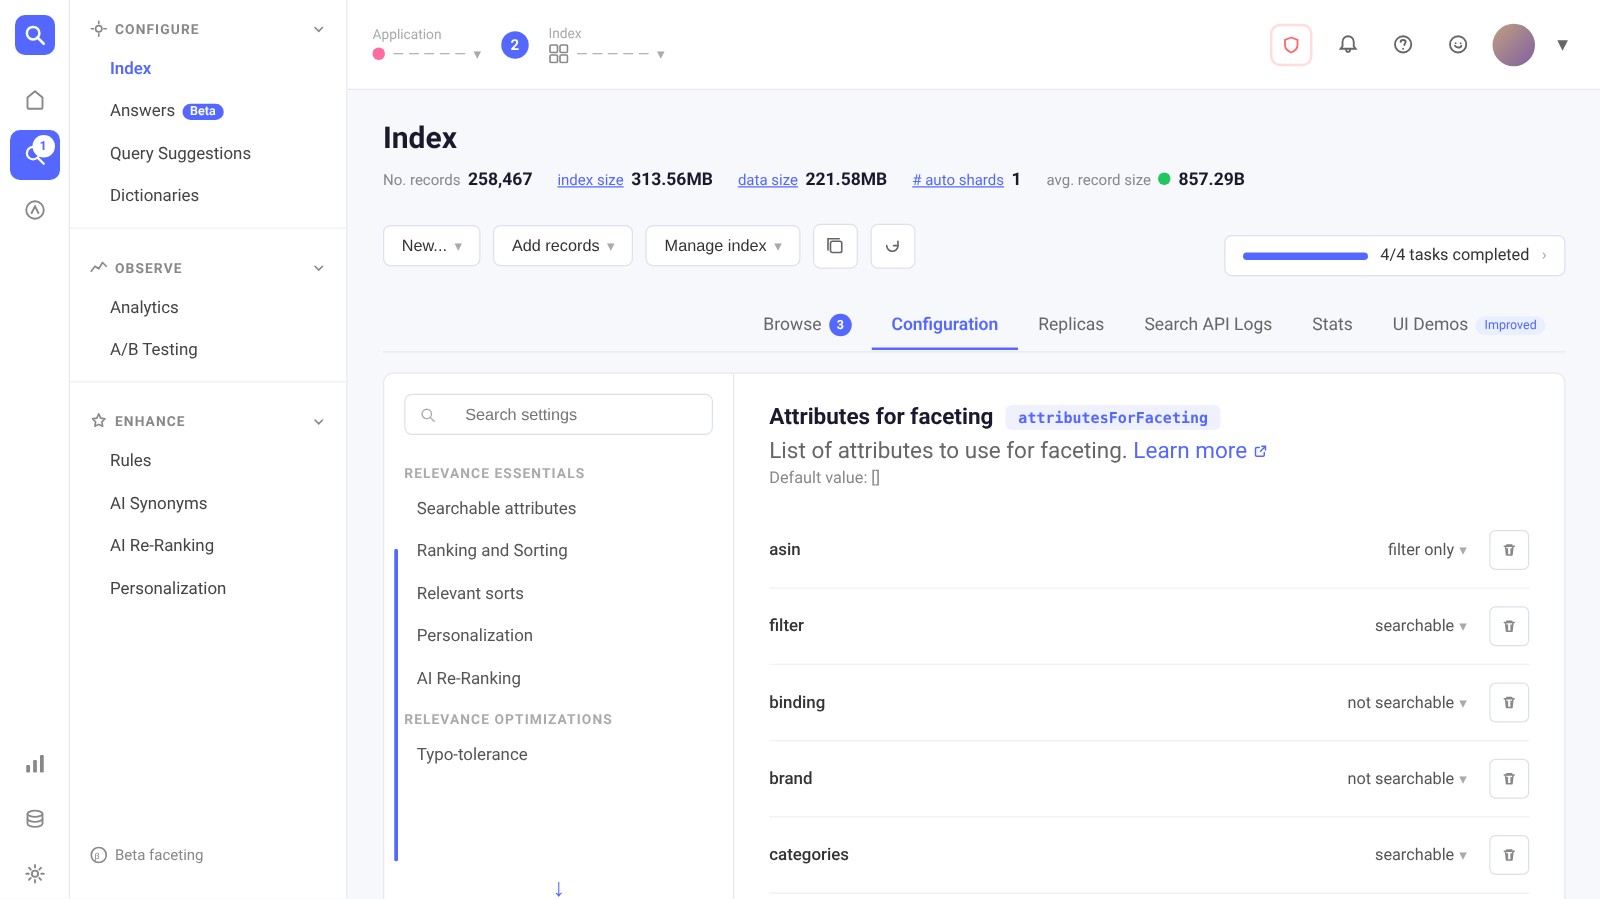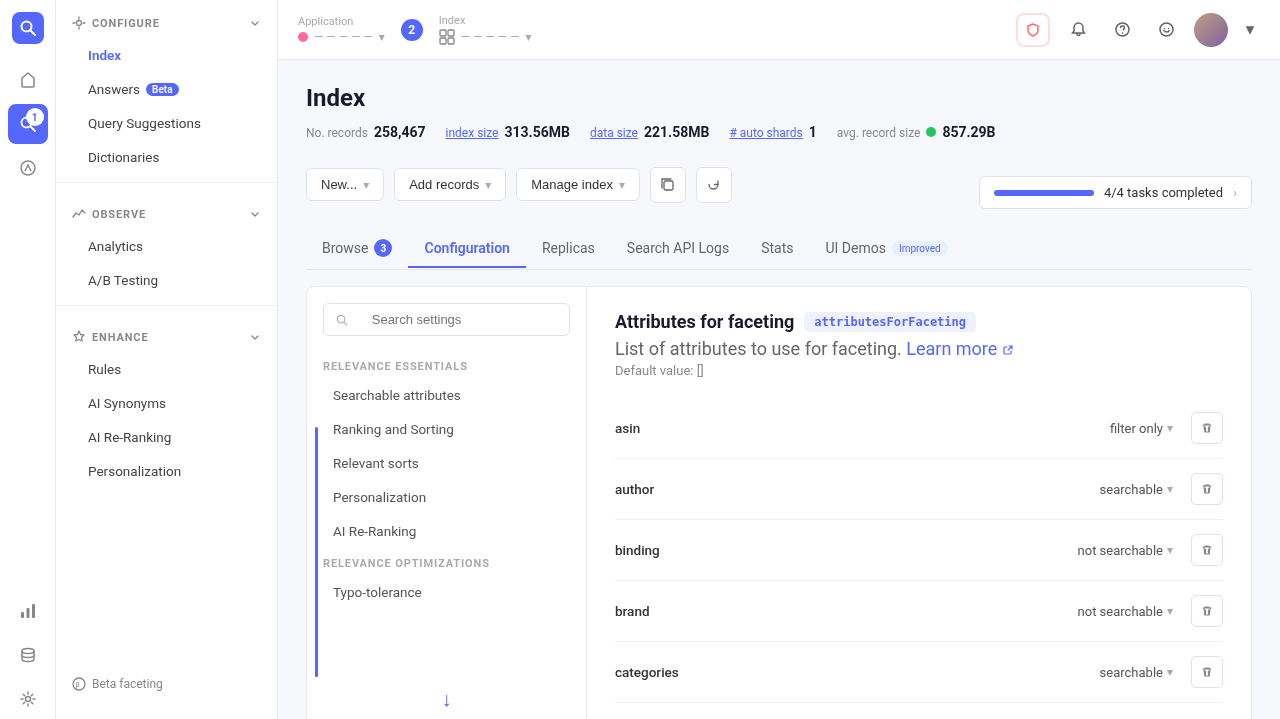--- a/index.html
+++ b/index.html
@@ -102,21 +102,21 @@
       flex: 1;
       display: flex;
       flex-direction: column;
       overflow: hidden;
     }
 
     
     .topbar {
       background: #fff;
       border-bottom: 1px solid #e8e8f0;
-      height: 60px;
+      height: 72px;
       display: flex; align-items: center;
       padding: 0 20px;
       gap: 16px;
       flex-shrink: 0;
     }
     .topbar-section { display: flex; flex-direction: column; gap: 2px; }
     .topbar-label { font-size: 11px; color: #aaa; }
     .topbar-selector {
       display: flex; align-items: center; gap: 6px;
       cursor: pointer;
@@ -222,20 +222,21 @@
       width: 100px; height: 6px;
       background: #5468ff;
       border-radius: 3px;
     }
 
     
     .tabs {
       display: flex; align-items: center; gap: 0;
       border-bottom: 1px solid #e8e8f0;
       margin-bottom: 0;
+      justify-content: flex-end;
     }
     .tab {
       padding: 10px 16px;
       cursor: pointer;
       font-size: 14px;
       color: #666;
       border-bottom: 2px solid transparent;
       display: flex; align-items: center; gap: 6px;
       position: relative;
     }
@@ -702,21 +703,21 @@
             <span>filter only</span>
             <span class="chevron">▾</span>
           </div>
           <div class="attr-delete">
             <svg width="14" height="14" viewBox="0 0 14 14" fill="none">
                 <path d="M3 4h8M5 4V3h4v1M5.5 6v4M8.5 6v4M4 4l.8 7h4.4L10 4" stroke="currentColor" stroke-width="1.2" stroke-linecap="round" stroke-linejoin="round"></path>
               </svg>
           </div>
         </div>
         <div class="attr-row">
-          <span class="attr-name">author</span>
+          <span class="attr-name">filter</span>
           <div class="attr-select">
             <span>searchable</span>
             <span class="chevron">▾</span>
           </div>
           <div class="attr-delete">
             <svg width="14" height="14" viewBox="0 0 14 14" fill="none">
                 <path d="M3 4h8M5 4V3h4v1M5.5 6v4M8.5 6v4M4 4l.8 7h4.4L10 4" stroke="currentColor" stroke-width="1.2" stroke-linecap="round" stroke-linejoin="round"></path>
               </svg>
           </div>
         </div>

